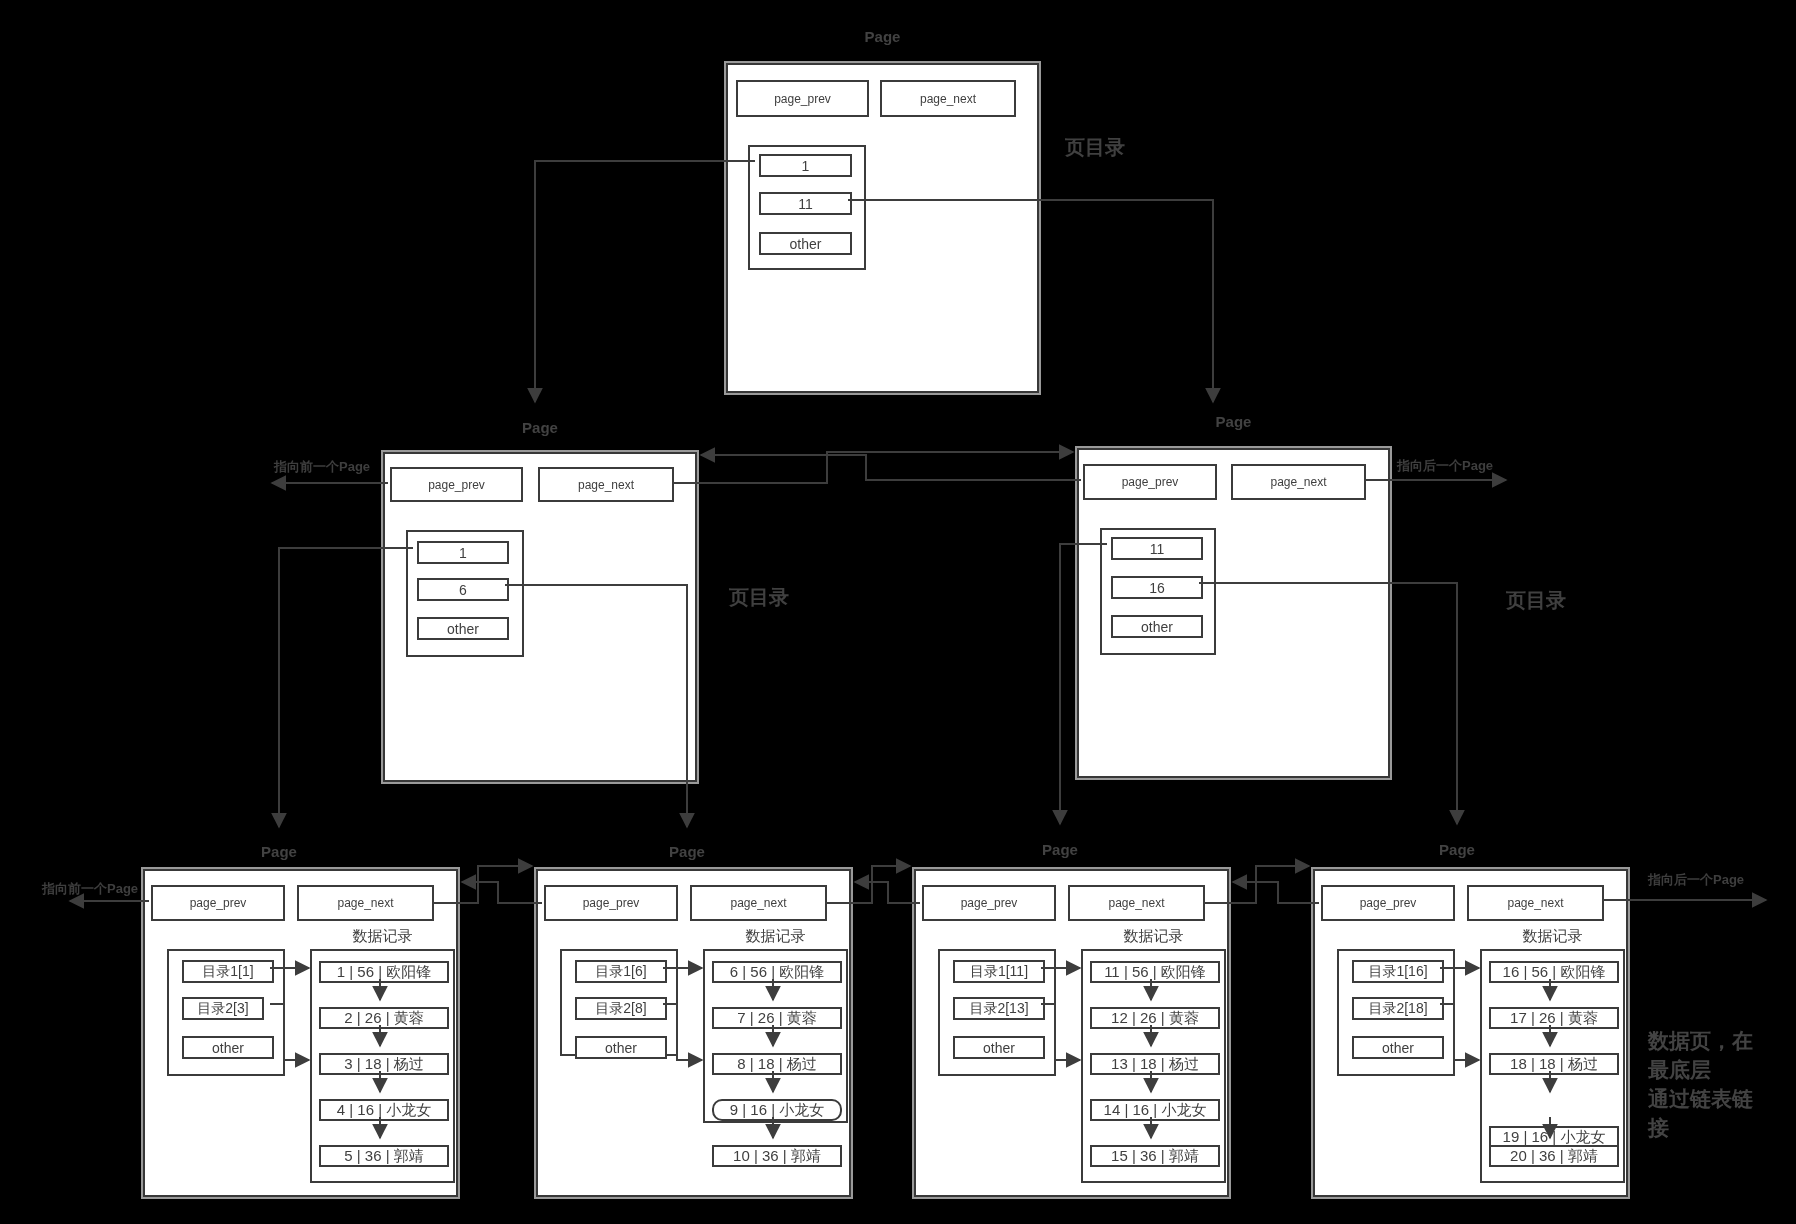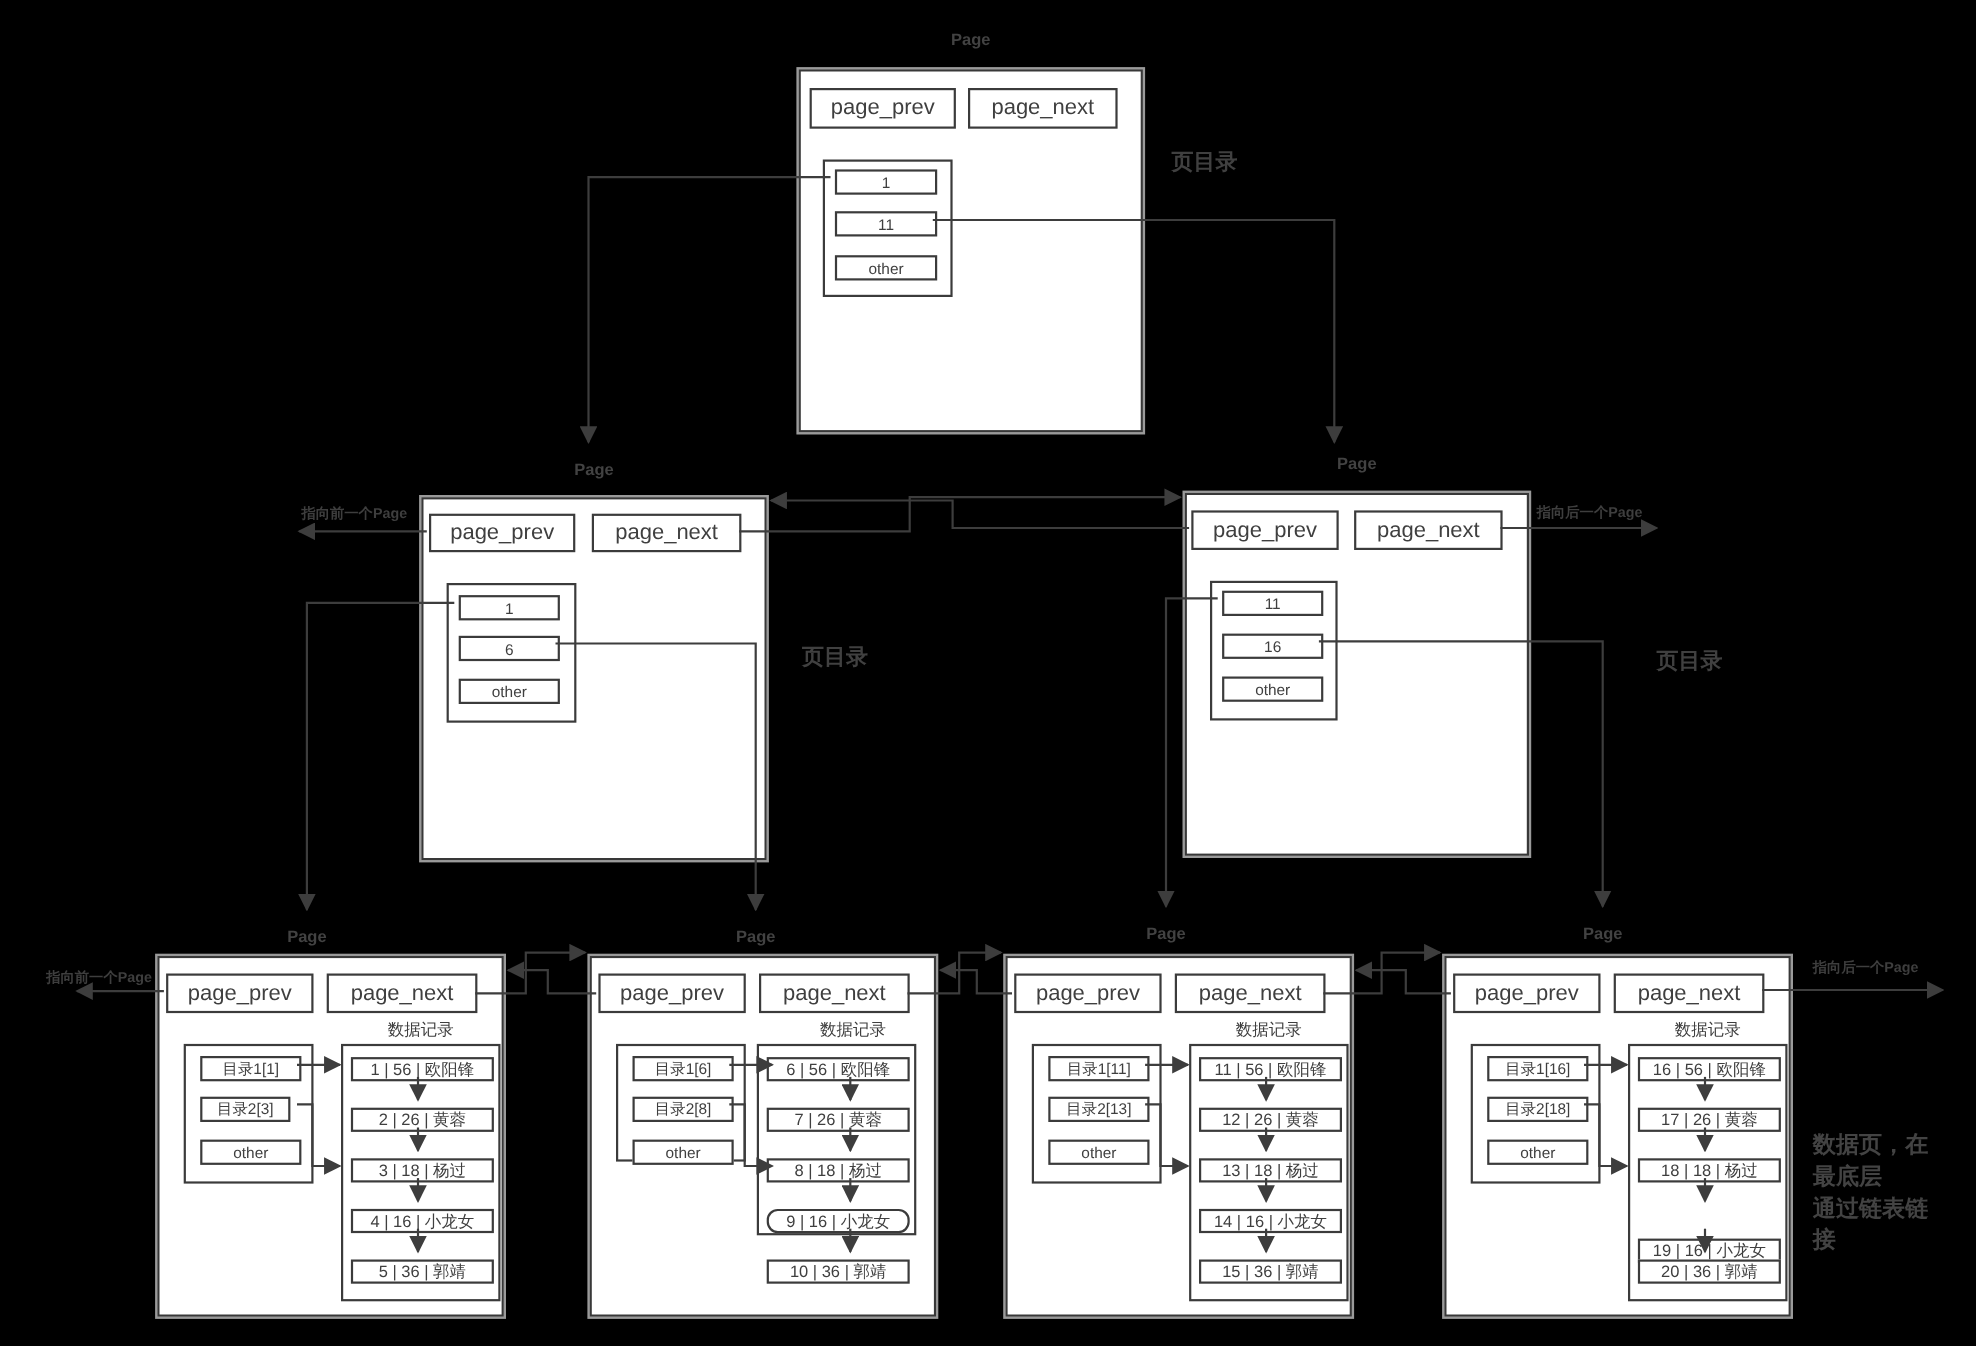--- a/index.html
+++ b/index.html
@@ -2,21 +2,21 @@
 <html><head>
 <meta charset="utf-8">
 <style>
   html,body{margin:0;padding:0;background:#000;}
   .canvas{position:relative;width:1796px;height:1224px;background:#000;overflow:hidden;
           font-family:"Liberation Sans","DejaVu Sans",sans-serif;}
   .page-box{position:absolute;background:#fff;border:2px solid #383838;
             box-shadow:0 0 0 2px #9a9a9a;box-sizing:border-box;z-index:1;}
   .cell{position:absolute;background:#fff;border:2px solid #3b3b3b;box-sizing:border-box;
         display:flex;align-items:center;justify-content:center;color:#3f3f3f;}
-  .pn{font-size:20px;}
+  .pn{font-size:12px;}
   .dirwrap,.recwrap{position:absolute;border:2px solid #3b3b3b;box-sizing:border-box;background:#fff;}
   .entry{width:93px;height:23px;font-size:14px;}
   .record{width:130px;height:22px;font-size:15px;}
   .plabel{position:absolute;color:#424242;font-weight:700;font-size:15px;text-align:center;z-index:6;}
   .sidelabel{position:absolute;color:#404040;font-weight:700;font-size:20px;z-index:6;}
   .edgelabel{position:absolute;color:#3e3e3e;font-weight:700;font-size:13px;z-index:6;white-space:nowrap;}
   .reclabel{position:absolute;color:#3e3e3e;font-size:15px;text-align:center;}
   .note{position:absolute;color:#434343;font-weight:700;font-size:21px;line-height:29px;z-index:6;}
   svg.wires{position:absolute;left:0;top:0;z-index:5;pointer-events:none;}
 </style>
@@ -151,21 +151,21 @@
 
   <div class="page-box" style="left:536px;top:869px;width:315px;height:328px;">
     <div class="cell pn" style="left:6px;top:14px;width:134px;height:36px;">page_prev</div>
     <div class="cell pn" style="left:152px;top:14px;width:137px;height:36px;">page_next</div>
     <div class="reclabel" style="left:165px;top:56px;width:145px;">数据记录</div>
     <div class="dirwrap" style="left:22px;top:78px;width:118px;height:107px;">
       <div class="cell entry" style="left:13px;top:9px;width:92px;">目录1[6]</div>
       <div class="cell entry" style="left:13px;top:46px;width:92px;">目录2[8]</div>
       <div class="cell entry" style="left:13px;top:85px;width:92px;">other</div>
     </div>
-    <div class="recwrap" style="left:150px;top:78px;width:145px;height:174px;">
+    <div class="recwrap" style="left:165px;top:78px;width:145px;height:174px;">
       <div class="cell record" style="left:7px;top:10px;">6 | 56 | 欧阳锋</div>
       <div class="cell record" style="left:7px;top:56px;">7 | 26 | 黄蓉</div>
       <div class="cell record" style="left:7px;top:102px;">8 | 18 | 杨过</div>
       <div class="cell record" style="left:7px;top:148px;border-radius:10px;">9 | 16 | 小龙女</div>
       <div class="cell record" style="left:7px;top:194px;">10 | 36 | 郭靖</div>
     </div>
   </div>
 
   <div class="page-box" style="left:914px;top:869px;width:315px;height:328px;">
     <div class="cell pn" style="left:6px;top:14px;width:134px;height:36px;">page_prev</div>

